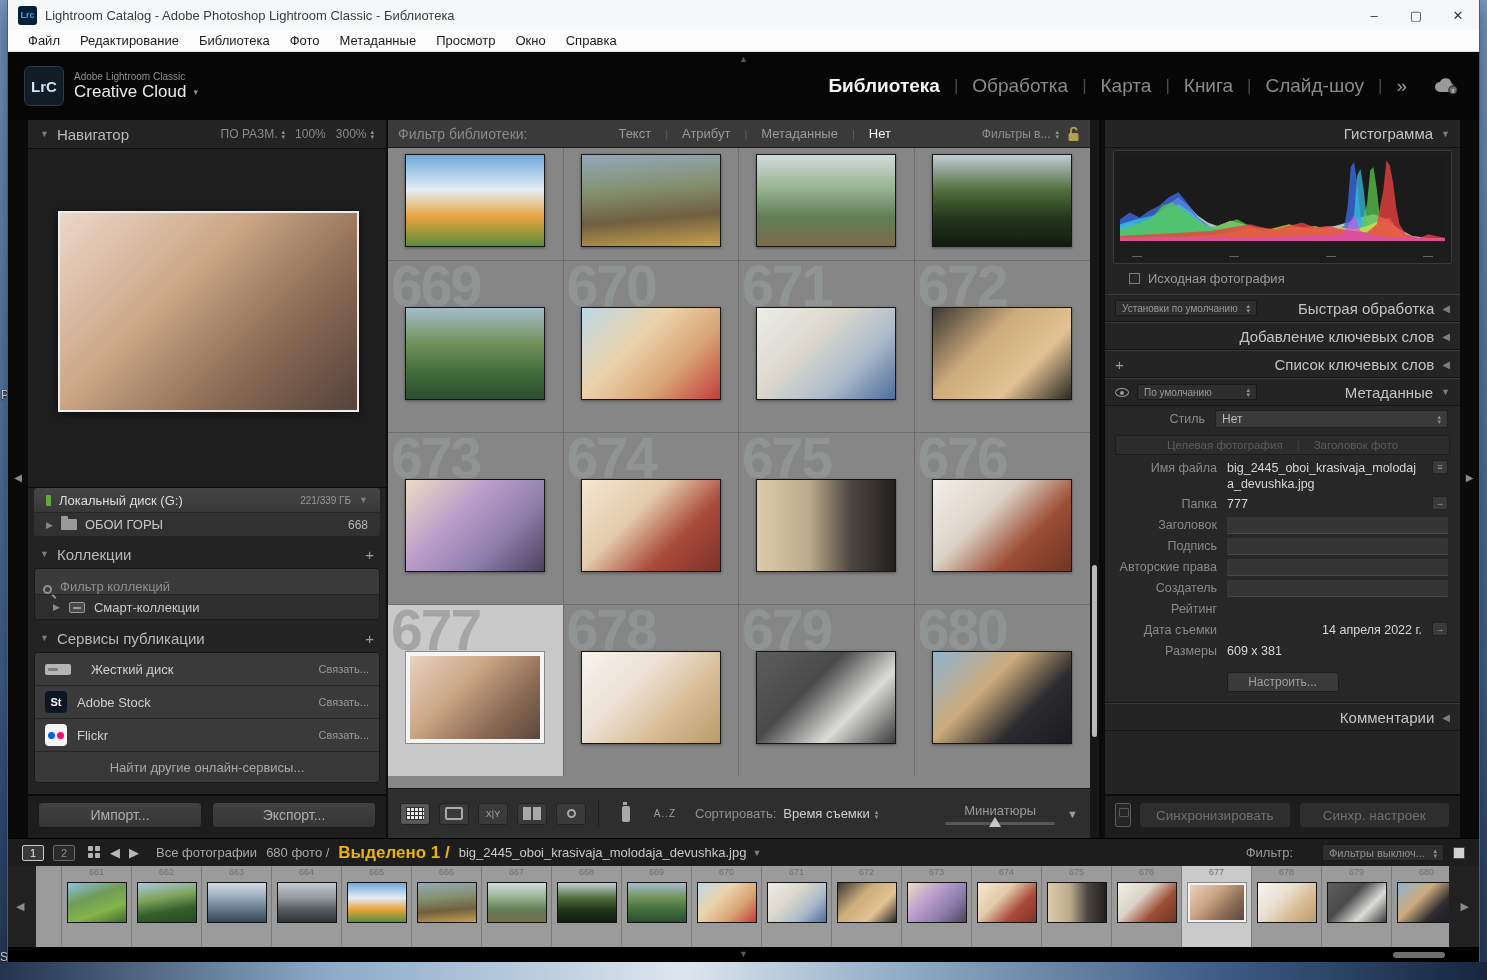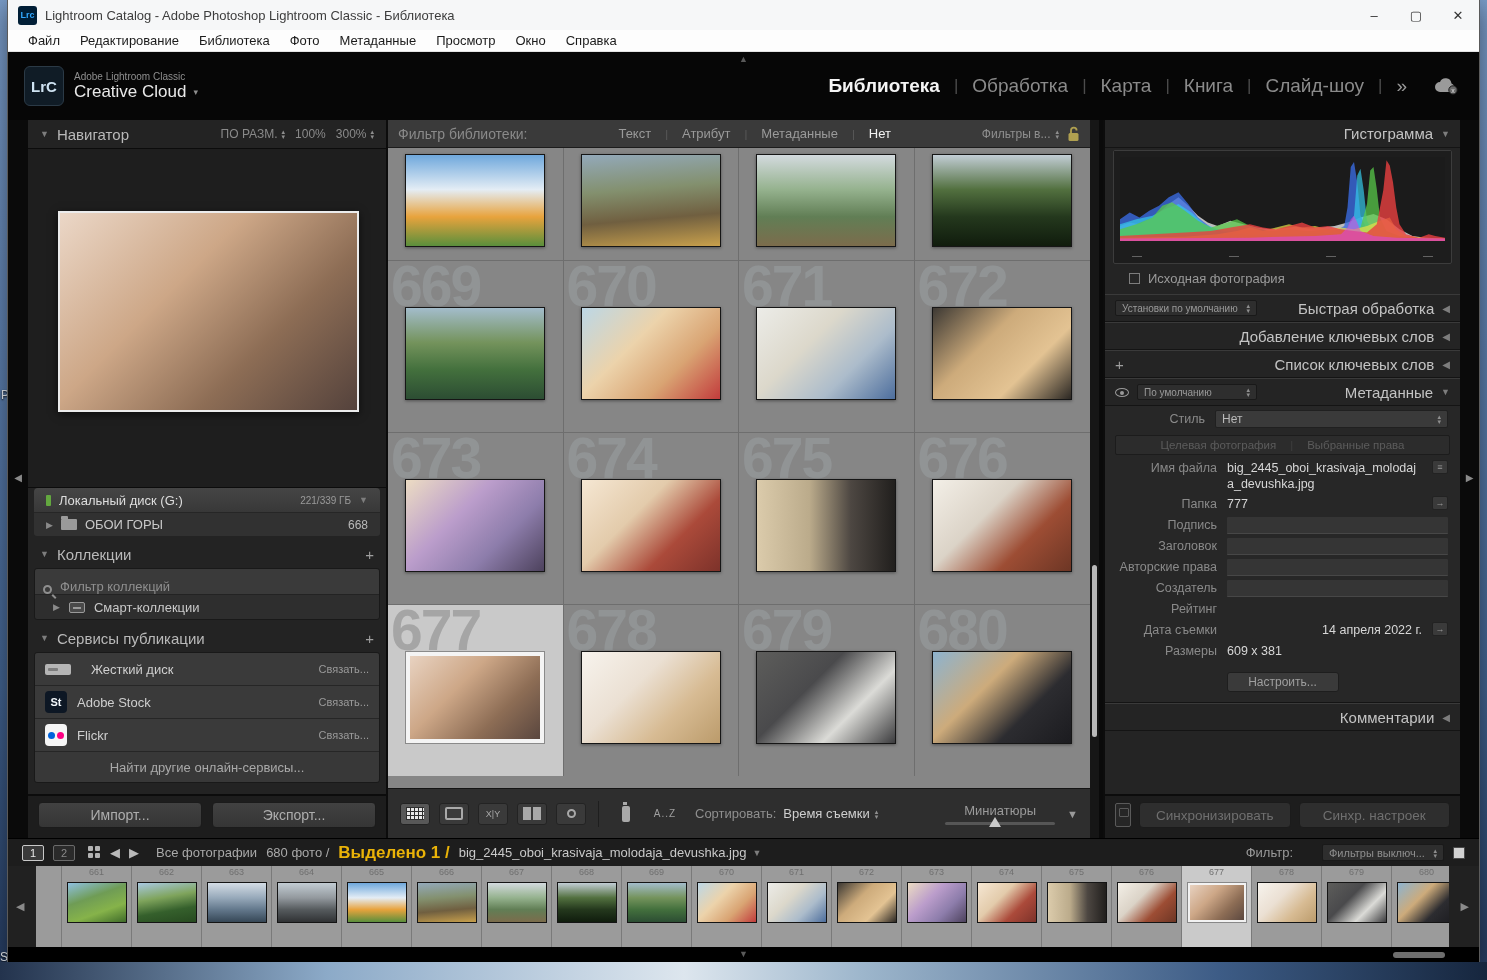--- a/index.html
+++ b/index.html
@@ -539,39 +539,39 @@
         <div id="style-row">
           <span class="m-label">Стиль</span>
           <span id="style-input">
               <span>Нет</span>
               <span class="spin"></span>
             </span>
         </div>
         <div id="target-row">
           <span>Целевая фотография</span>
           <span style="color:#3f3f3f;">|</span>
-          <span>Выбранные права</span>
+          <span>Заголовок фото</span>
         </div>
         <div id="meta-fields">
             <div class="m-row">
               <span class="m-label">Имя файла</span>
               <span class="m-val fname">big_2445_oboi_krasivaja_molodaja_devushka.jpg</span>
               <span class="m-icon">≡</span>
             </div>
             <div class="m-row">
               <span class="m-label">Папка</span>
               <span class="m-val" style="white-space: nowrap;">777</span>
               <span class="m-icon">→</span>
             </div>
             <div class="m-row">
+              <span class="m-label">Заголовок</span>
+              <span class="m-input"></span>
+            </div>
+            <div class="m-row">
               <span class="m-label">Подпись</span>
-              <span class="m-input"></span>
-            </div>
-            <div class="m-row">
-              <span class="m-label">Заголовок</span>
               <span class="m-input"></span>
             </div>
             <div class="m-row">
               <span class="m-label">Авторские права</span>
               <span class="m-input"></span>
             </div>
             <div class="m-row">
               <span class="m-label">Создатель</span>
               <span class="m-input"></span>
             </div>

